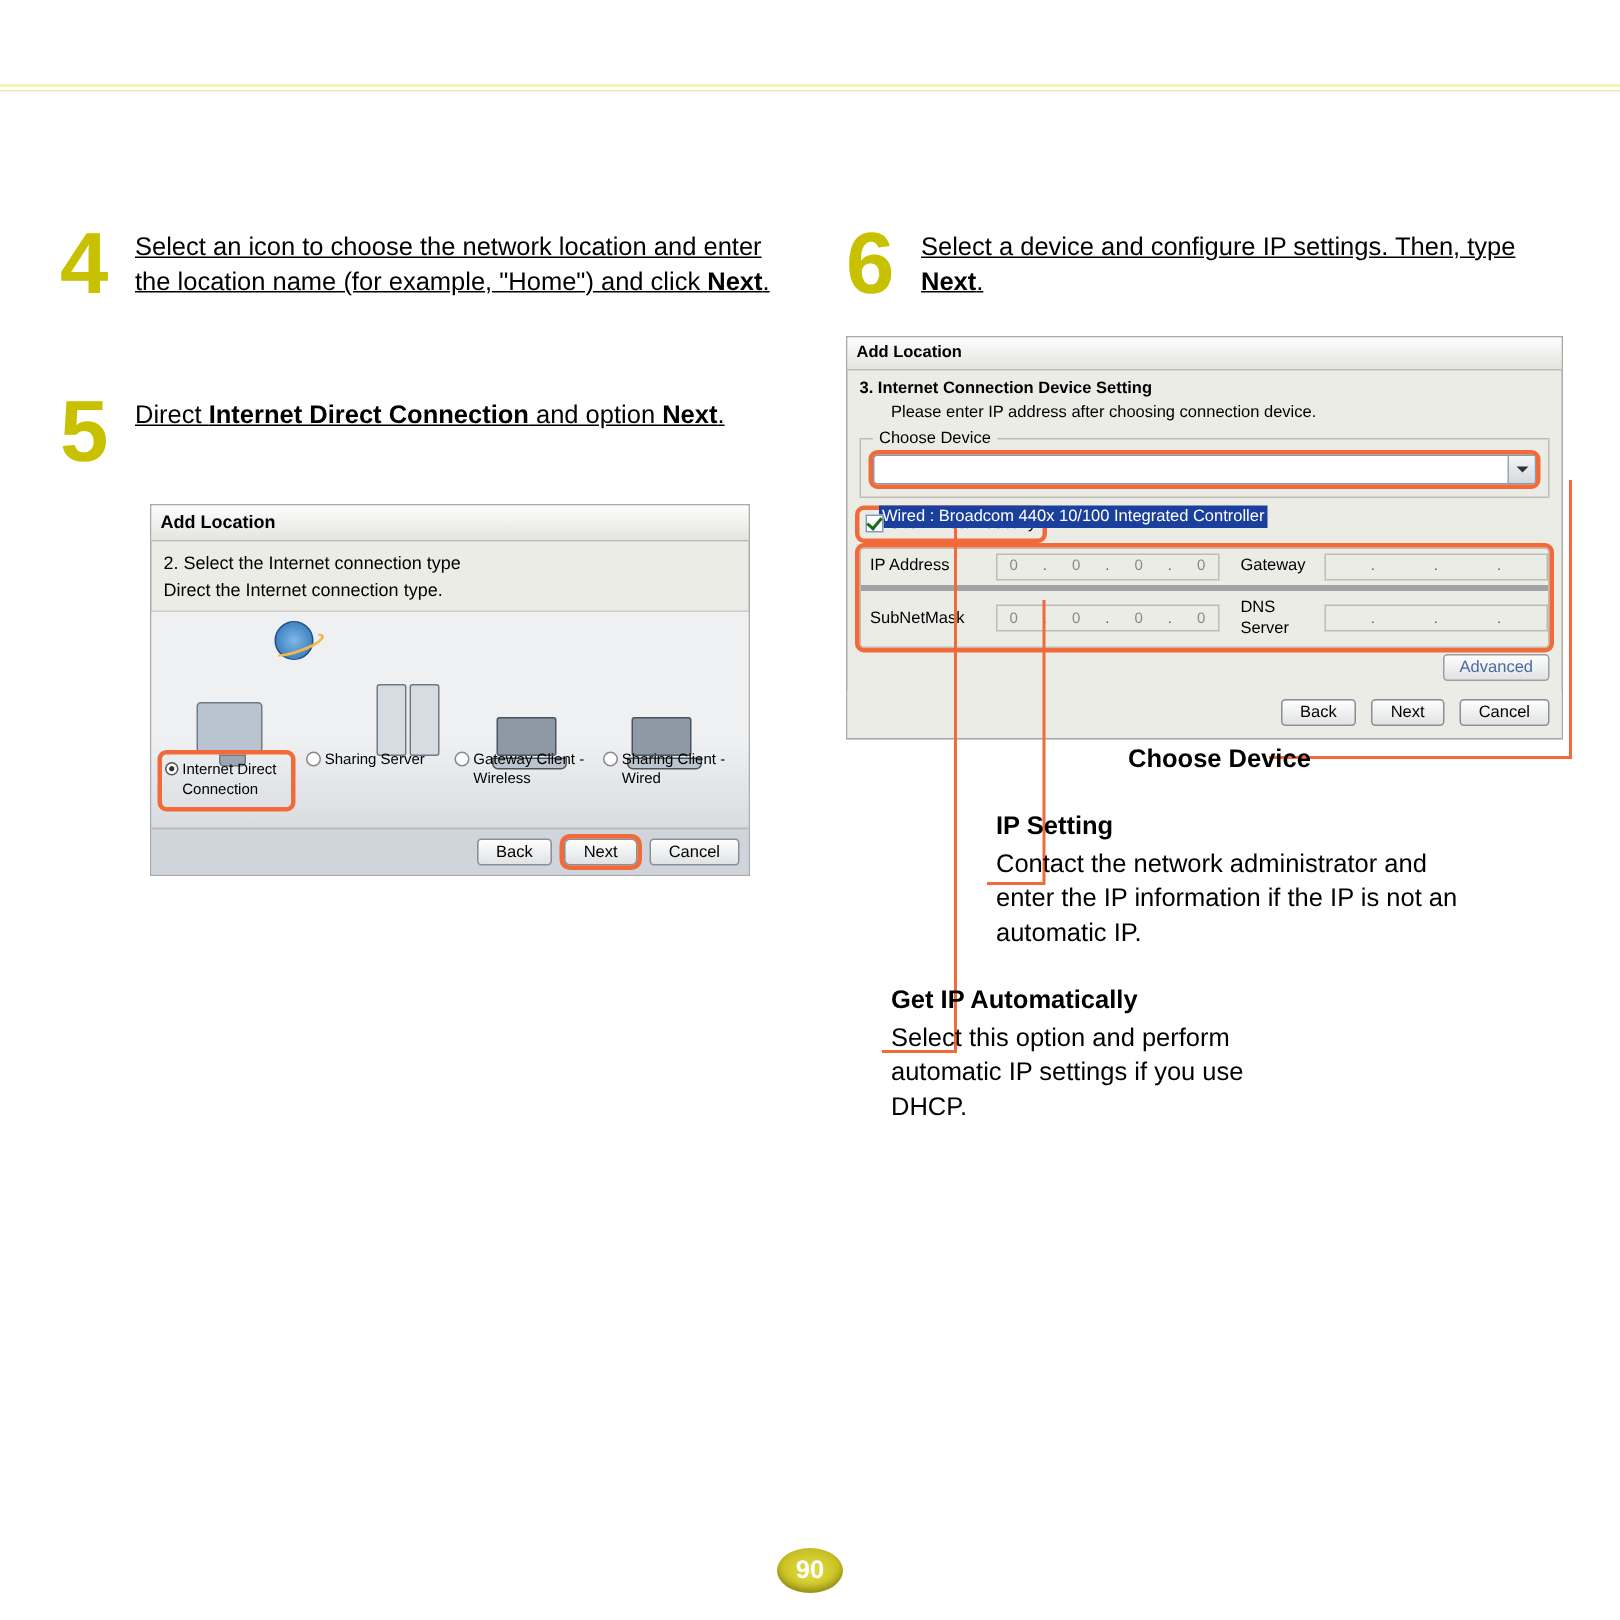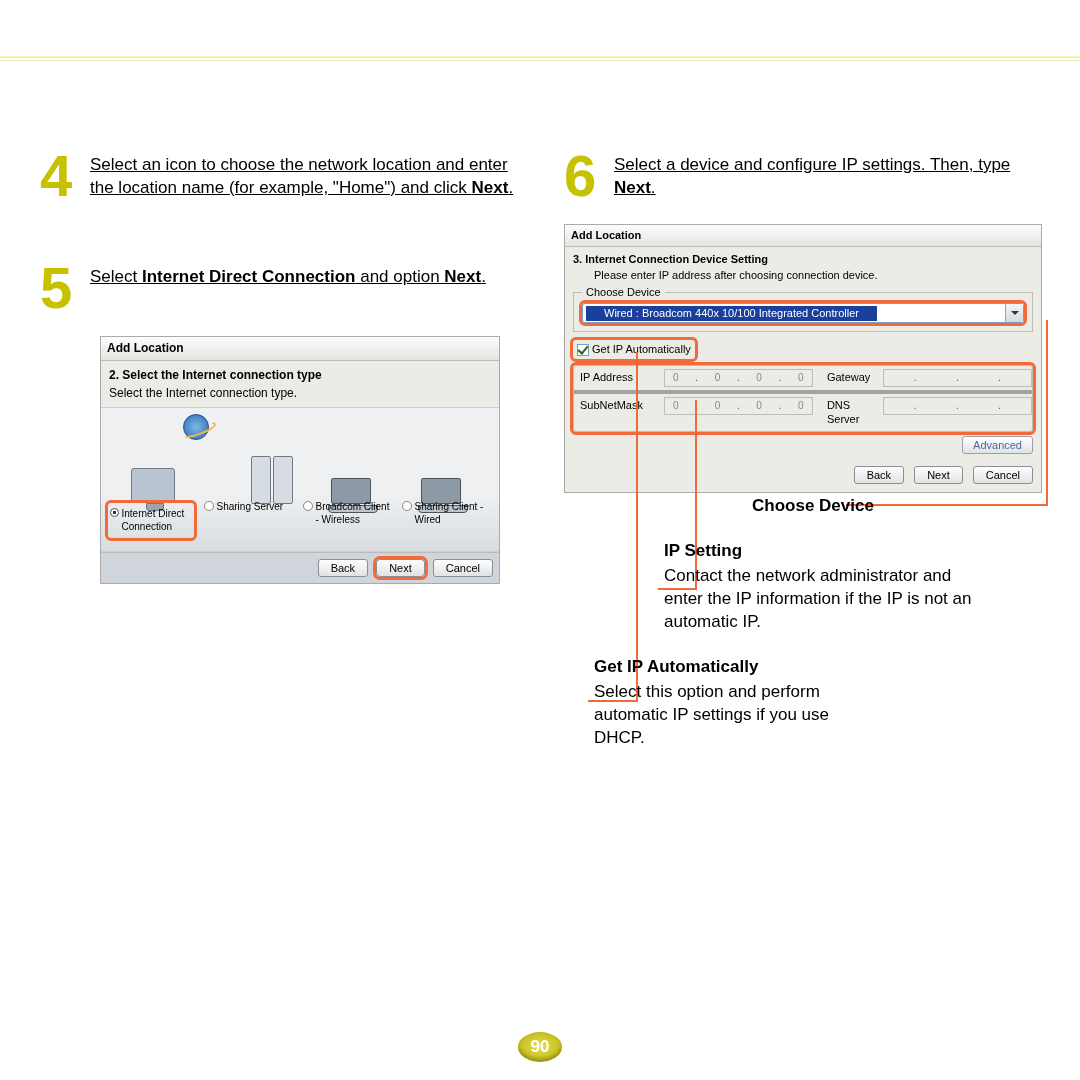--- a/index.html
+++ b/index.html
@@ -38,21 +38,21 @@
     background: #ecece6;
     font-size: 12px;
     font-family: Tahoma, Arial, sans-serif;
   }
   .dlg5 .titlebar {
     background: linear-gradient(#fdfdfd,#e4e4e0);
     padding: 3px 6px;
     font-weight: bold;
     border-bottom: 1px solid #bbb;
   }
-  .dlg5 .subtitle { padding: 6px 8px 2px; font-weight: bold; }
+  .dlg5 .subtitle { padding: 6px 8px 2px; font-weight: normal; }
   .dlg5 .subtext { padding: 0 8px 6px; }
   .dlg5 .scene {
     height: 145px;
     background: linear-gradient(#eef0f2 60%, #d9dde0);
     position: relative;
     border-top: 1px solid #ccc;
     border-bottom: 1px solid #ccc;
   }
   .dlg5 .options {
     display: flex;
@@ -126,42 +126,42 @@
     background:#ecece6;
   }
   .fieldset .legend {
     position:absolute; left:8px; top:-8px; background:#ecece6; padding:0 4px; font-size:11px;
   }
   .combo {
     display:block; width:100%; height:20px; border:1px solid #7e9db9;
     background:#fff; position:relative; font-size:11px; padding:2px 3px;
   }
   .combo .sel {
-    display:inline-block; background:#1a3f9c; color:#fff; padding:0 18px;
+    display:inline-block; background:#1a3f9c; color:#fff; padding:0 2px;margin-top:31px;
   }
   .combo .arrow {
     position:absolute; right:0; top:0; width:18px; height:100%;
     background:linear-gradient(#f4f5f6,#d4d9de); border-left:1px solid #9aa6b2;
   }
   .combo .arrow::after { content:""; position:absolute; left:5px; top:7px; border:4px solid transparent; border-top-color:#333;}
   .combo-hl { outline: 3px solid #f26a3a; border-radius:3px; }
 
   .chkrow { margin:8px 8px 2px; }
   .chkbox-hl { display:inline-block; outline:3px solid #f26a3a; border-radius:3px; padding:2px 4px; }
   .chk { display:inline-block; width:12px; height:12px; border:1px solid #7e9db9; background:#fff; vertical-align:middle; margin-right:3px; position:relative;}
   .chk::after{content:"";position:absolute;left:2px;top:-1px;width:4px;height:8px;border:solid #1c6b1c;border-width:0 2px 2px 0;transform:rotate(40deg);}
 
   .ipgrid {
     margin:6px 8px 2px;
     border:1px solid #bdbdb4;
     outline:3px solid #f26a3a;
     border-radius:3px;
     background:#ecece6;
   }
-  .iprow { display:flex; }
+  .iprow { display:flex;align-items:center; }
   .iprow + .iprow { border-top:4px solid #a3a3a3; }
   .iplabel { width:90px; padding:4px 6px; }
   .ipfield {
     width:150px; margin:3px 0;
     height:18px; background:#ecece6; border:1px solid #bdbdb4;
     display:flex; align-items:center; justify-content:space-around;
     color:#888; font-size:10px;
   }
   .ipfield span { padding:0 3px; }
   .dot{color:#555;}
@@ -205,47 +205,47 @@
   <div class="step">
     <div class="step-num">4</div>
     <div class="step-text">
       <span>Select an icon to choose the network location and enter the location name (for example, "Home") and click </span><span class="bold">Next</span><span>.</span>
     </div>
   </div>
 
   <div class="step" style="margin-top:60px;">
     <div class="step-num">5</div>
     <div class="step-text">
-      <span>Select </span><span class="bold">Internet Direct Connection</span><span> and option </span><span class="bold">Next</span><span>.</span>
+      <span>Direct </span><span class="bold">Internet Direct Connection</span><span> and option </span><span class="bold">Next</span><span>.</span>
     </div>
   </div>
 
   <div class="dlg5">
     <div class="titlebar">Add Location</div>
     <div class="subtitle">2. Select the Internet connection type</div>
-    <div class="subtext">Select the Internet connection type.</div>
+    <div class="subtext">Direct the Internet connection type.</div>
     <div class="scene">
       <div class="ie-icon" style="left:82px;top:6px;"></div>
       <div class="dev-monitor" style="left:30px;top:60px;"></div>
       <div class="dev-tower" style="left:150px;top:48px;"></div>
       <div class="dev-tower" style="left:172px;top:48px;"></div>
       <div class="dev-laptop" style="left:230px;top:70px;"></div>
       <div class="dev-laptop" style="left:320px;top:70px;"></div>
       <div class="options" style="position:absolute;left:0;right:0;bottom:2px;">
         <div class="opt opt-highlight">
           <span class="radio sel"></span>
           <span>Internet Direct Connection</span>
         </div>
         <div class="opt">
           <span class="radio"></span>
           <span>Sharing Server</span>
         </div>
         <div class="opt">
           <span class="radio"></span>
-          <span>Broadcom Client - Wireless</span>
+          <span>Gateway Client - Wireless</span>
         </div>
         <div class="opt">
           <span class="radio"></span>
           <span>Sharing Client - Wired</span>
         </div>
       </div>
     </div>
     <div class="btnrow5">
       <button class="wbtn">Back</button>
       <button class="wbtn hl">Next</button>

